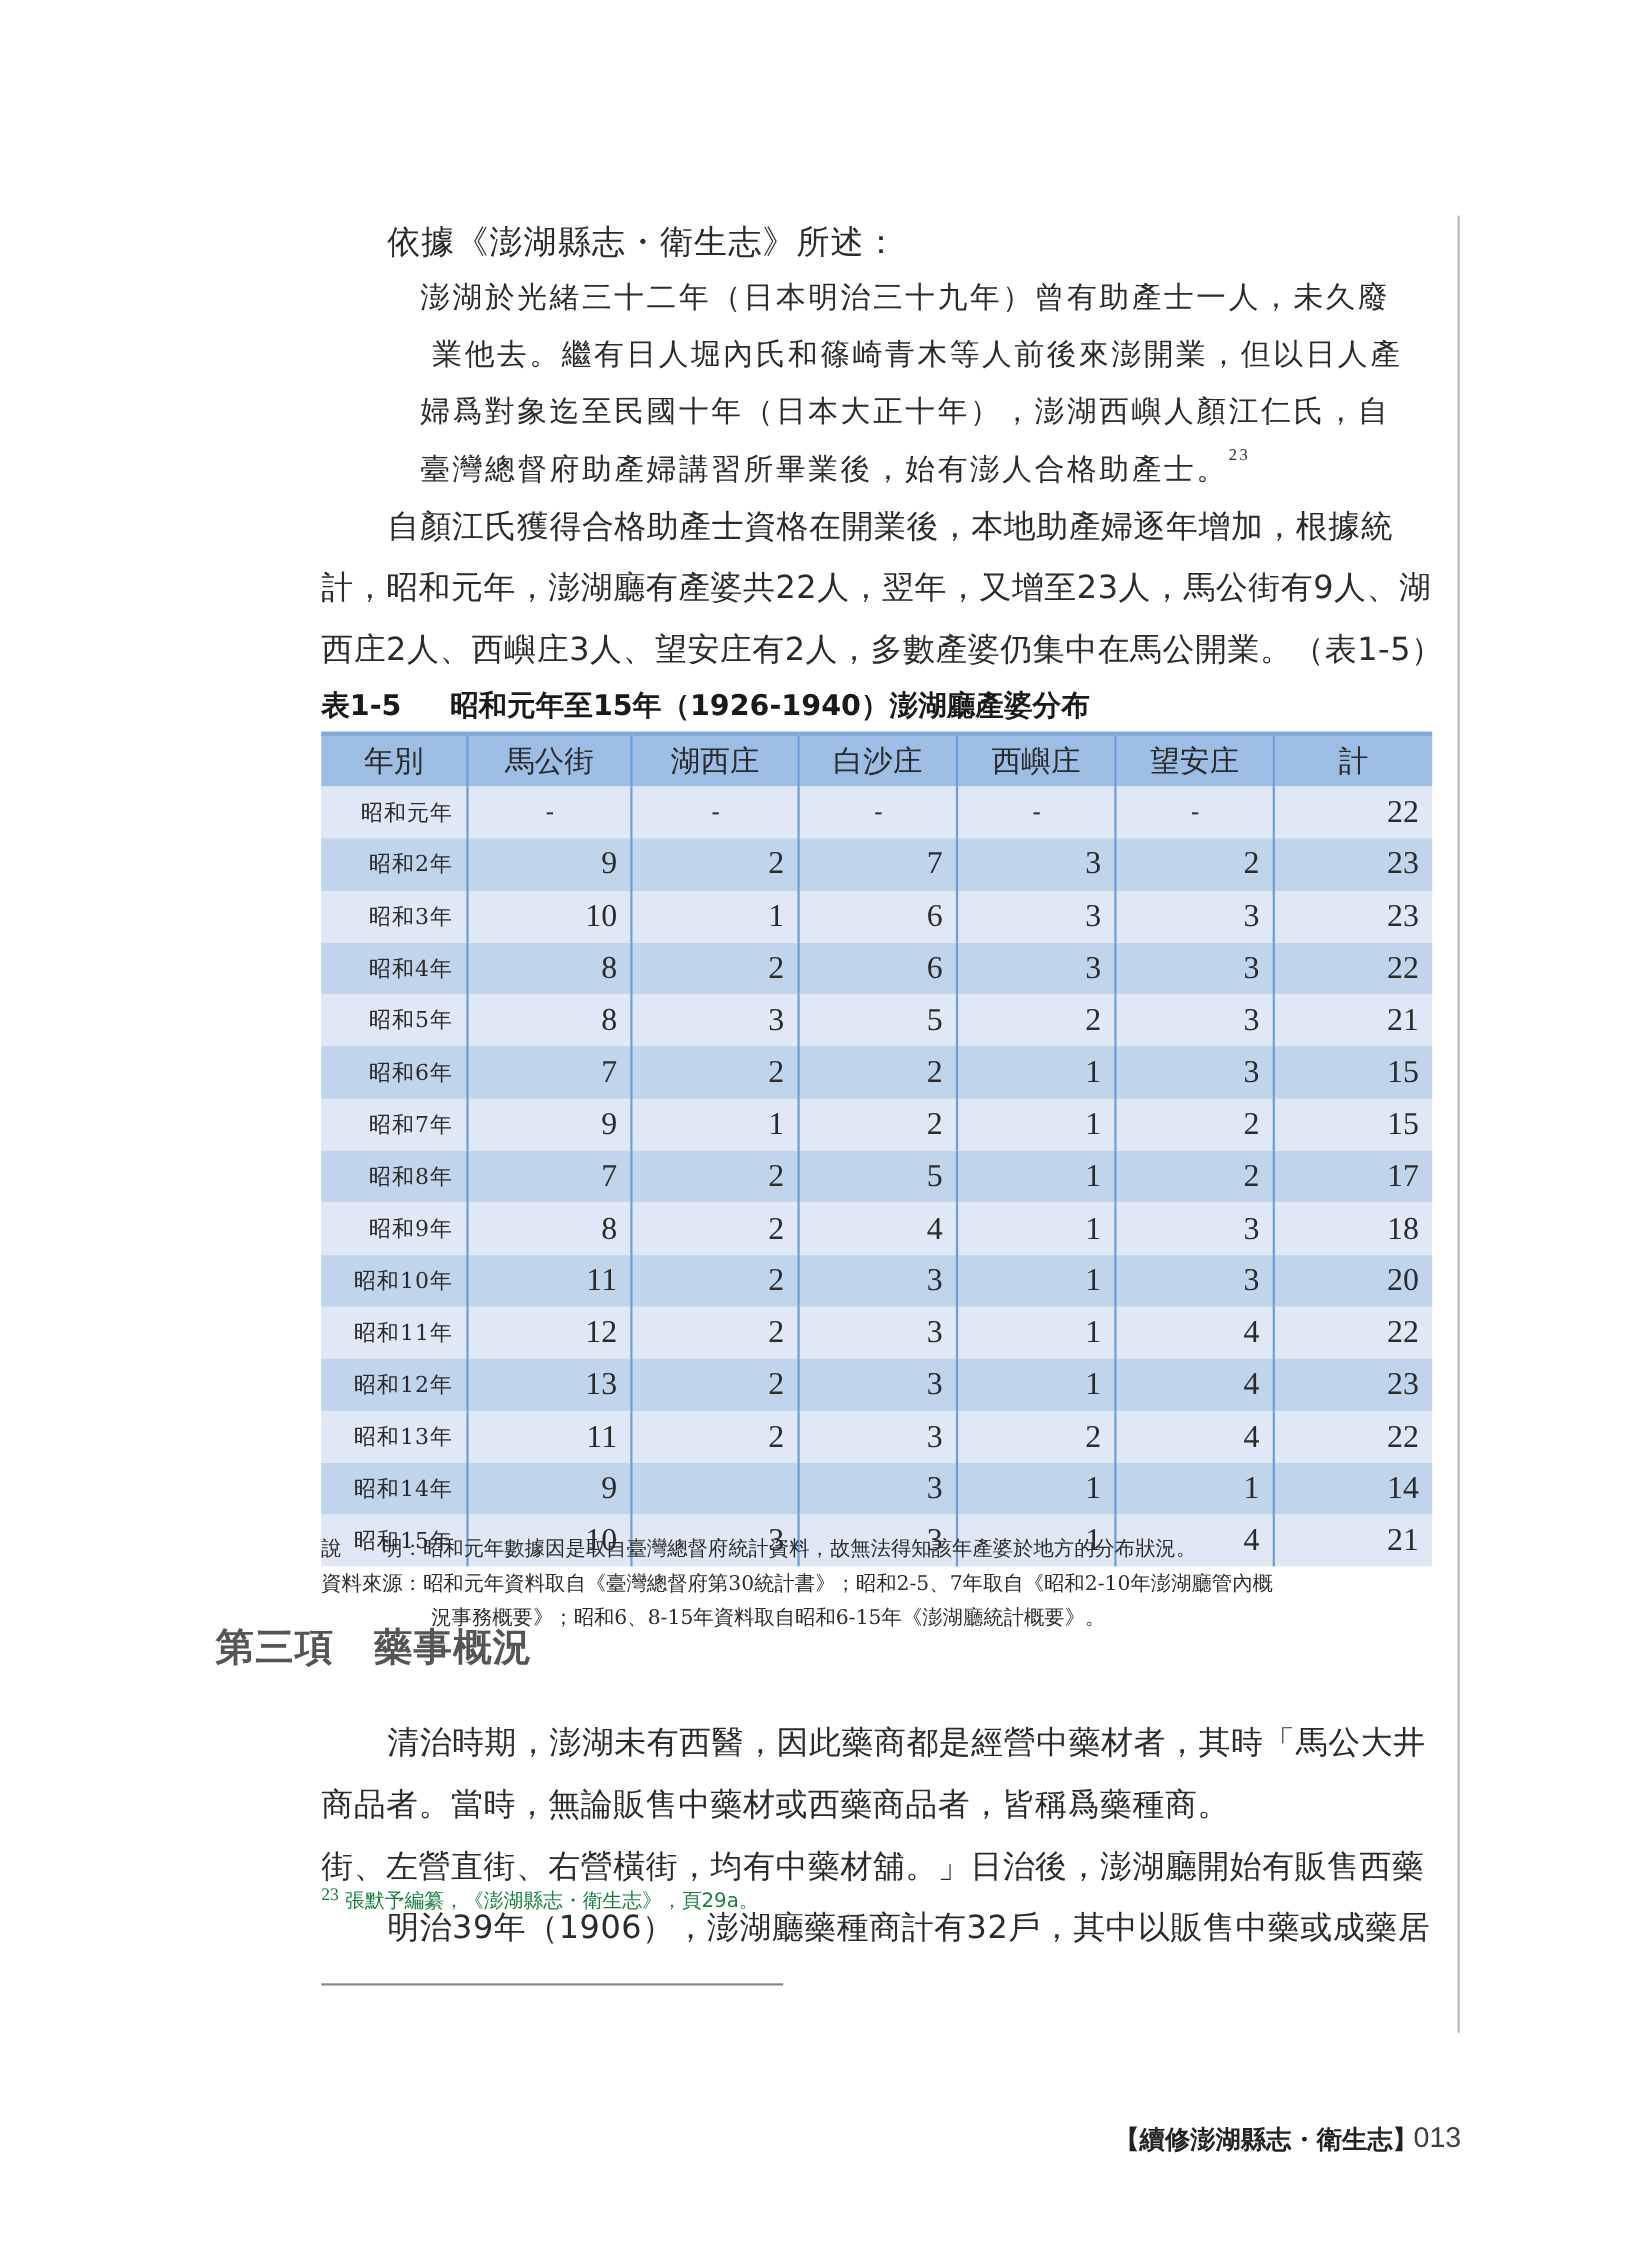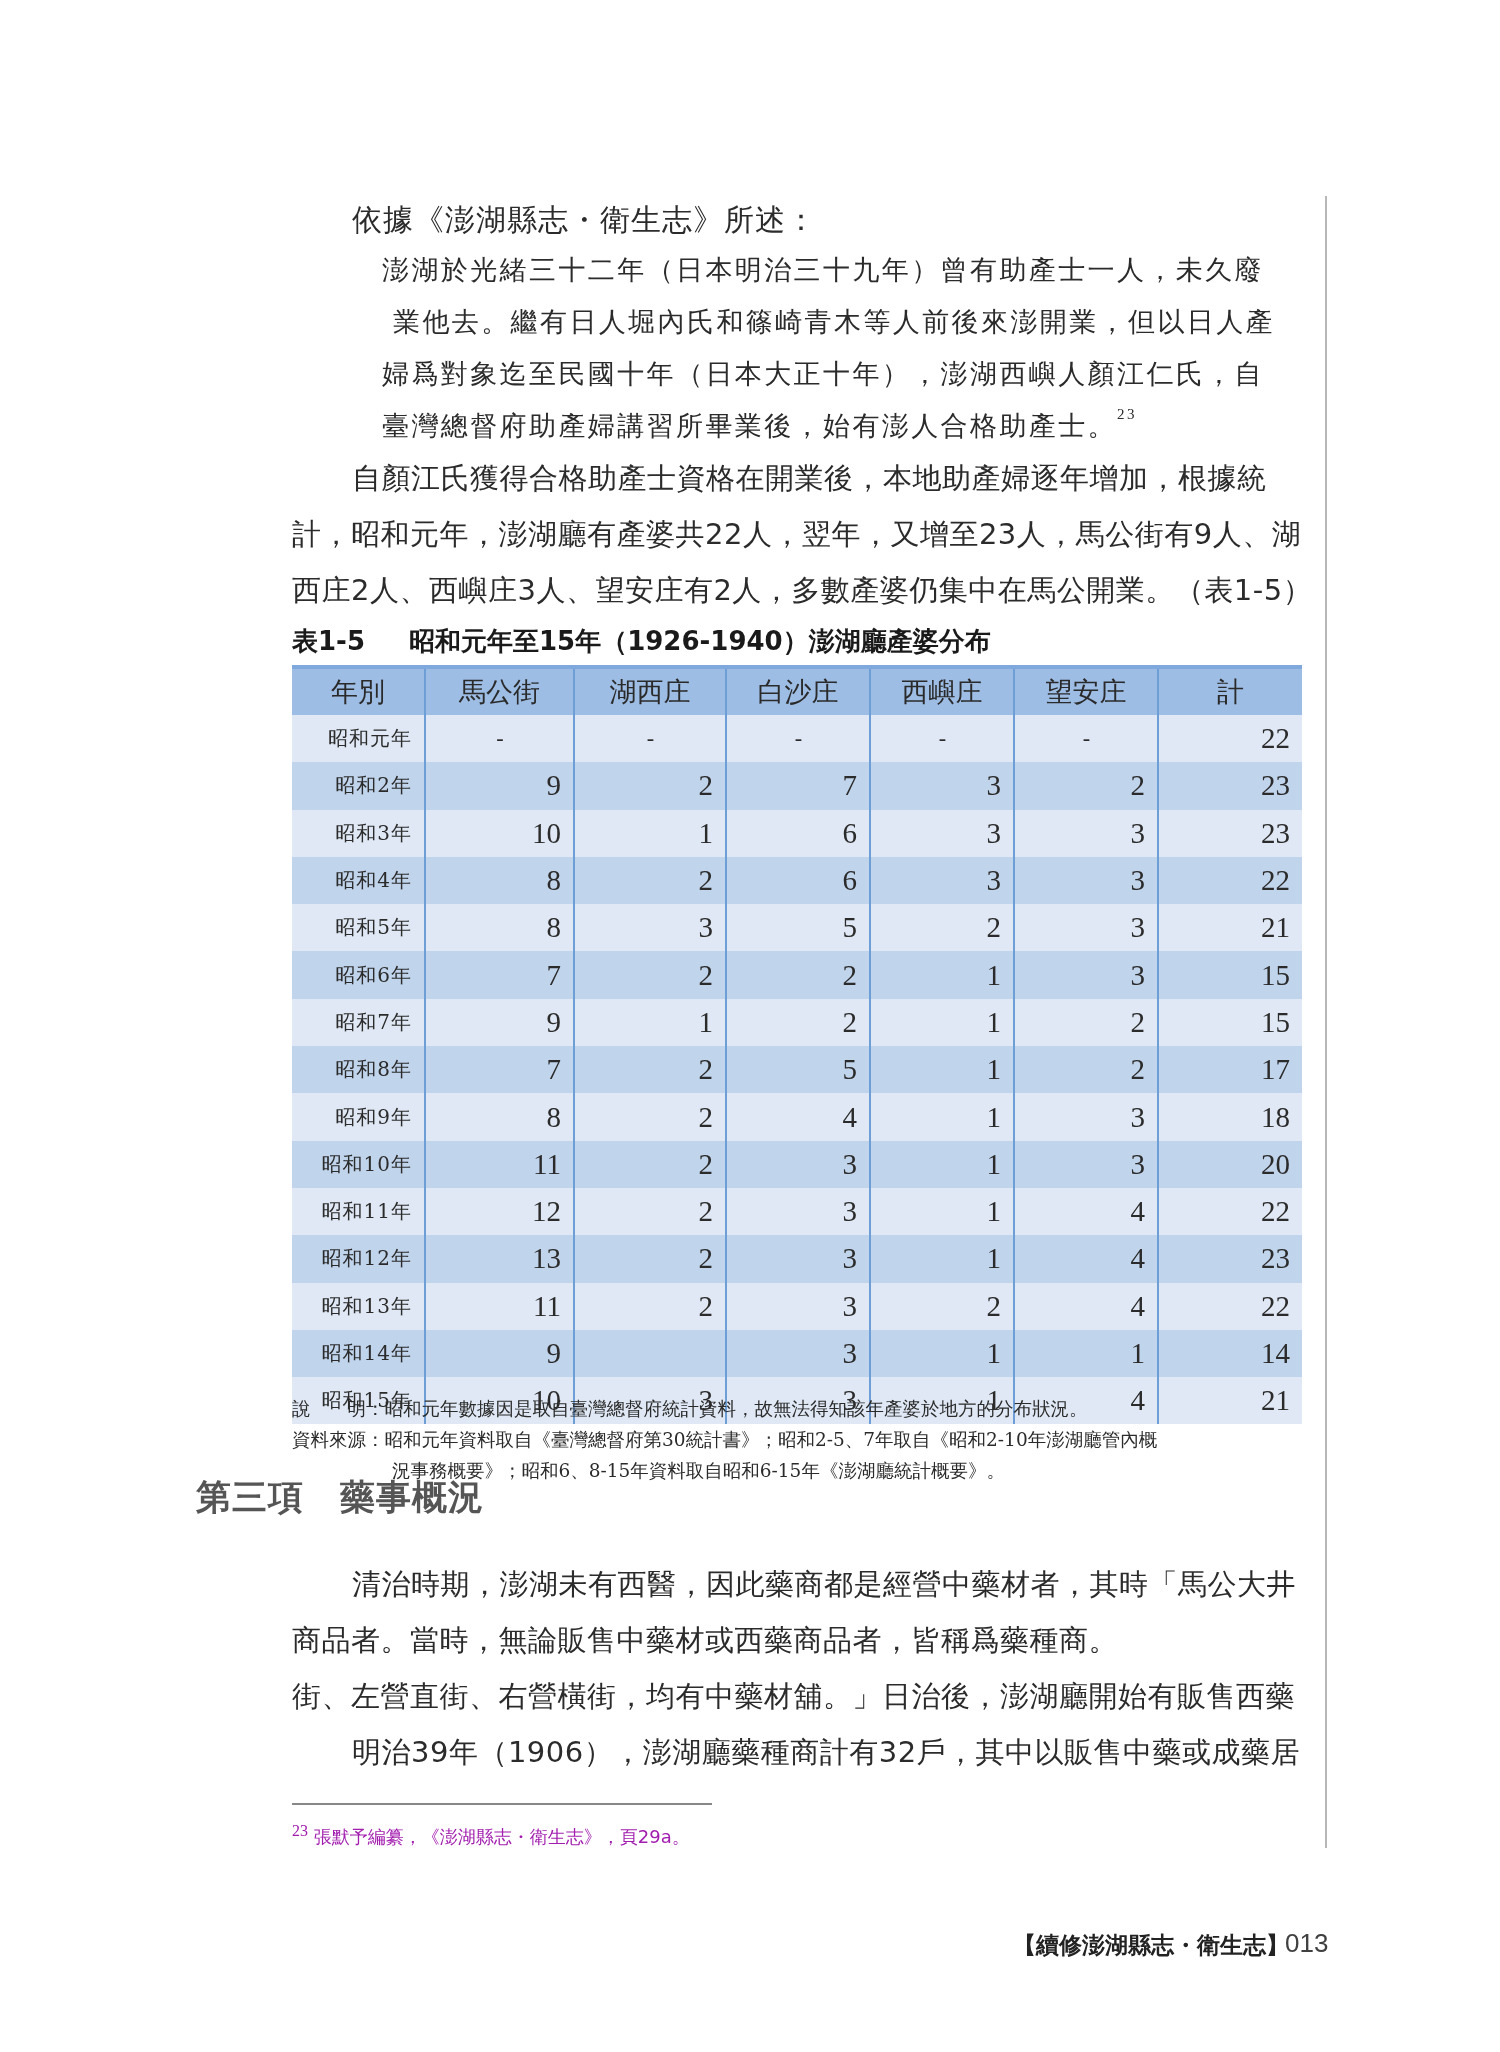--- a/index.html
+++ b/index.html
@@ -28,21 +28,21 @@
   table.data tr.even td { background:#c0d4ec; }
   table.data td.dash { text-align:center; font-family:"DejaVu Sans", sans-serif; font-size:22px; padding-right:0; }
   .notes { left:292px; top:1393px; font-family:"DejaVu Serif", serif; font-size:18.5px; line-height:31px; color:#2b2b2b; }
   .notes .row { white-space:nowrap; }
   .notes .cont { padding-left:100px; }
   .section { left:196px; top:1474px; font-size:35px; font-weight:bold; color:#555555; font-family:"DejaVu Sans", sans-serif; letter-spacing:1px; }
   .section .gap { display:inline-block; width:36px; }
   .p2 { top:1556px; }
   .p3 { top:1724px; }
   .fnrule { position:absolute; left:292px; top:1803px; width:420px; height:2px; background:#888888; }
-  .footnote { left:292px; top:1822px; font-size:18px; color:#a21caf; }
+  .footnote { left:292px; top:1714px; font-size:18px; color:#15803d; }
   .footnote sup { font-family:"Liberation Serif", serif; font-size:16px; }
   .running { left:1013px; top:1930px; font-family:"DejaVu Serif", serif; font-size:23px; font-weight:bold; color:#222; }
   .pageno { left:1285px; top:1928px; font-family:Liberation Sans, sans-serif; font-size:26px; color:#404040; }
 </style>
 </head>
 <body>
 
 <div class="vrule"></div>
 
 <div class="text intro">依據《澎湖縣志・衛生志》所述：</div>

